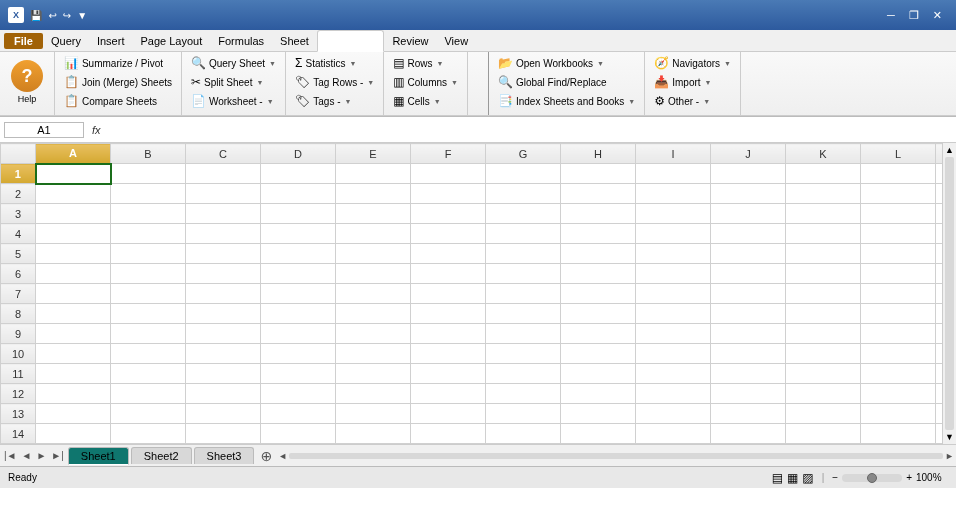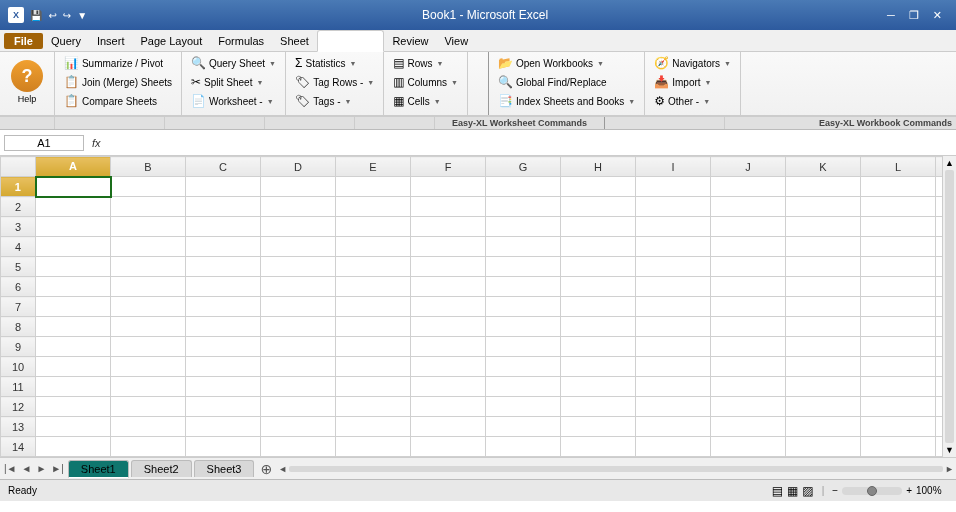--- a/index.html
+++ b/index.html
@@ -239,21 +239,20 @@
 <div class="title-bar">
   <div class="title-bar-left">
     <div class="title-icon">X</div>
     <div class="quick-access">
       <span class="qa-btn">💾</span>
       <span class="qa-btn">↩</span>
       <span class="qa-btn">↪</span>
       <span class="qa-btn">▼</span>
     </div>
   </div>
-  <div class="title-bar-center">Book1 - Microsoft Excel</div>
   <div class="title-bar-right">
     <button class="title-btn">─</button>
     <button class="title-btn">❐</button>
     <button class="title-btn">✕</button>
   </div>
 </div>
 
 <div class="menu-bar">
   <div class="menu-item" style="background:#a16207; color:white; font-weight:bold; border-radius:2px; padding: 2px 10px;">File</div>
   <div class="menu-item">Query</div>
@@ -399,31 +398,20 @@
           <span class="s-icon">⚙</span>
           <span>Other -</span>
           <span class="dropdown-arrow">▼</span>
         </div>
       </div>
       <div class="sect-label"></div>
     </div>
 
   </div>
 
-  <div style="display:flex; background:#e0e0e0; border-top:1px solid #ccc; font-size:9px; color:#444;">
-    <div style="width:55px; text-align:center; padding:1px 2px; border-right:1px solid #ccc;"></div>
-    <div style="min-width:110px; text-align:center; padding:1px 2px; border-right:1px solid #ccc;"></div>
-    <div style="min-width:100px; text-align:center; padding:1px 2px; border-right:1px solid #ccc;"></div>
-    <div style="min-width:90px; text-align:center; padding:1px 2px; border-right:1px solid #ccc;"></div>
-    <div style="min-width:80px; text-align:center; padding:1px 2px; border-right:1px solid #ccc;"></div>
-    <div style="flex:0 0 170px; text-align:center; padding:1px 2px; border-right:1px solid #999; font-weight:bold;">Easy-XL Worksheet Commands</div>
-    <div style="min-width:120px; text-align:center; padding:1px 2px; border-right:1px solid #ccc;"></div>
-    <div style="min-width:90px; text-align:center; padding:1px 2px;"></div>
-    <div style="flex:1; text-align:center; padding:1px 2px; font-weight:bold;">Easy-XL Workbook Commands</div>
-  </div>
 </div>
 
 <div class="formula-bar">
   <input type="text" class="name-box" value="A1" style="">
   <span class="fx-btn">fx</span>
   <input type="text" class="formula-input" value="" style="">
 </div>
 
 <div class="sheet-area">
   <div style="flex:1; overflow:hidden; position:relative;">

